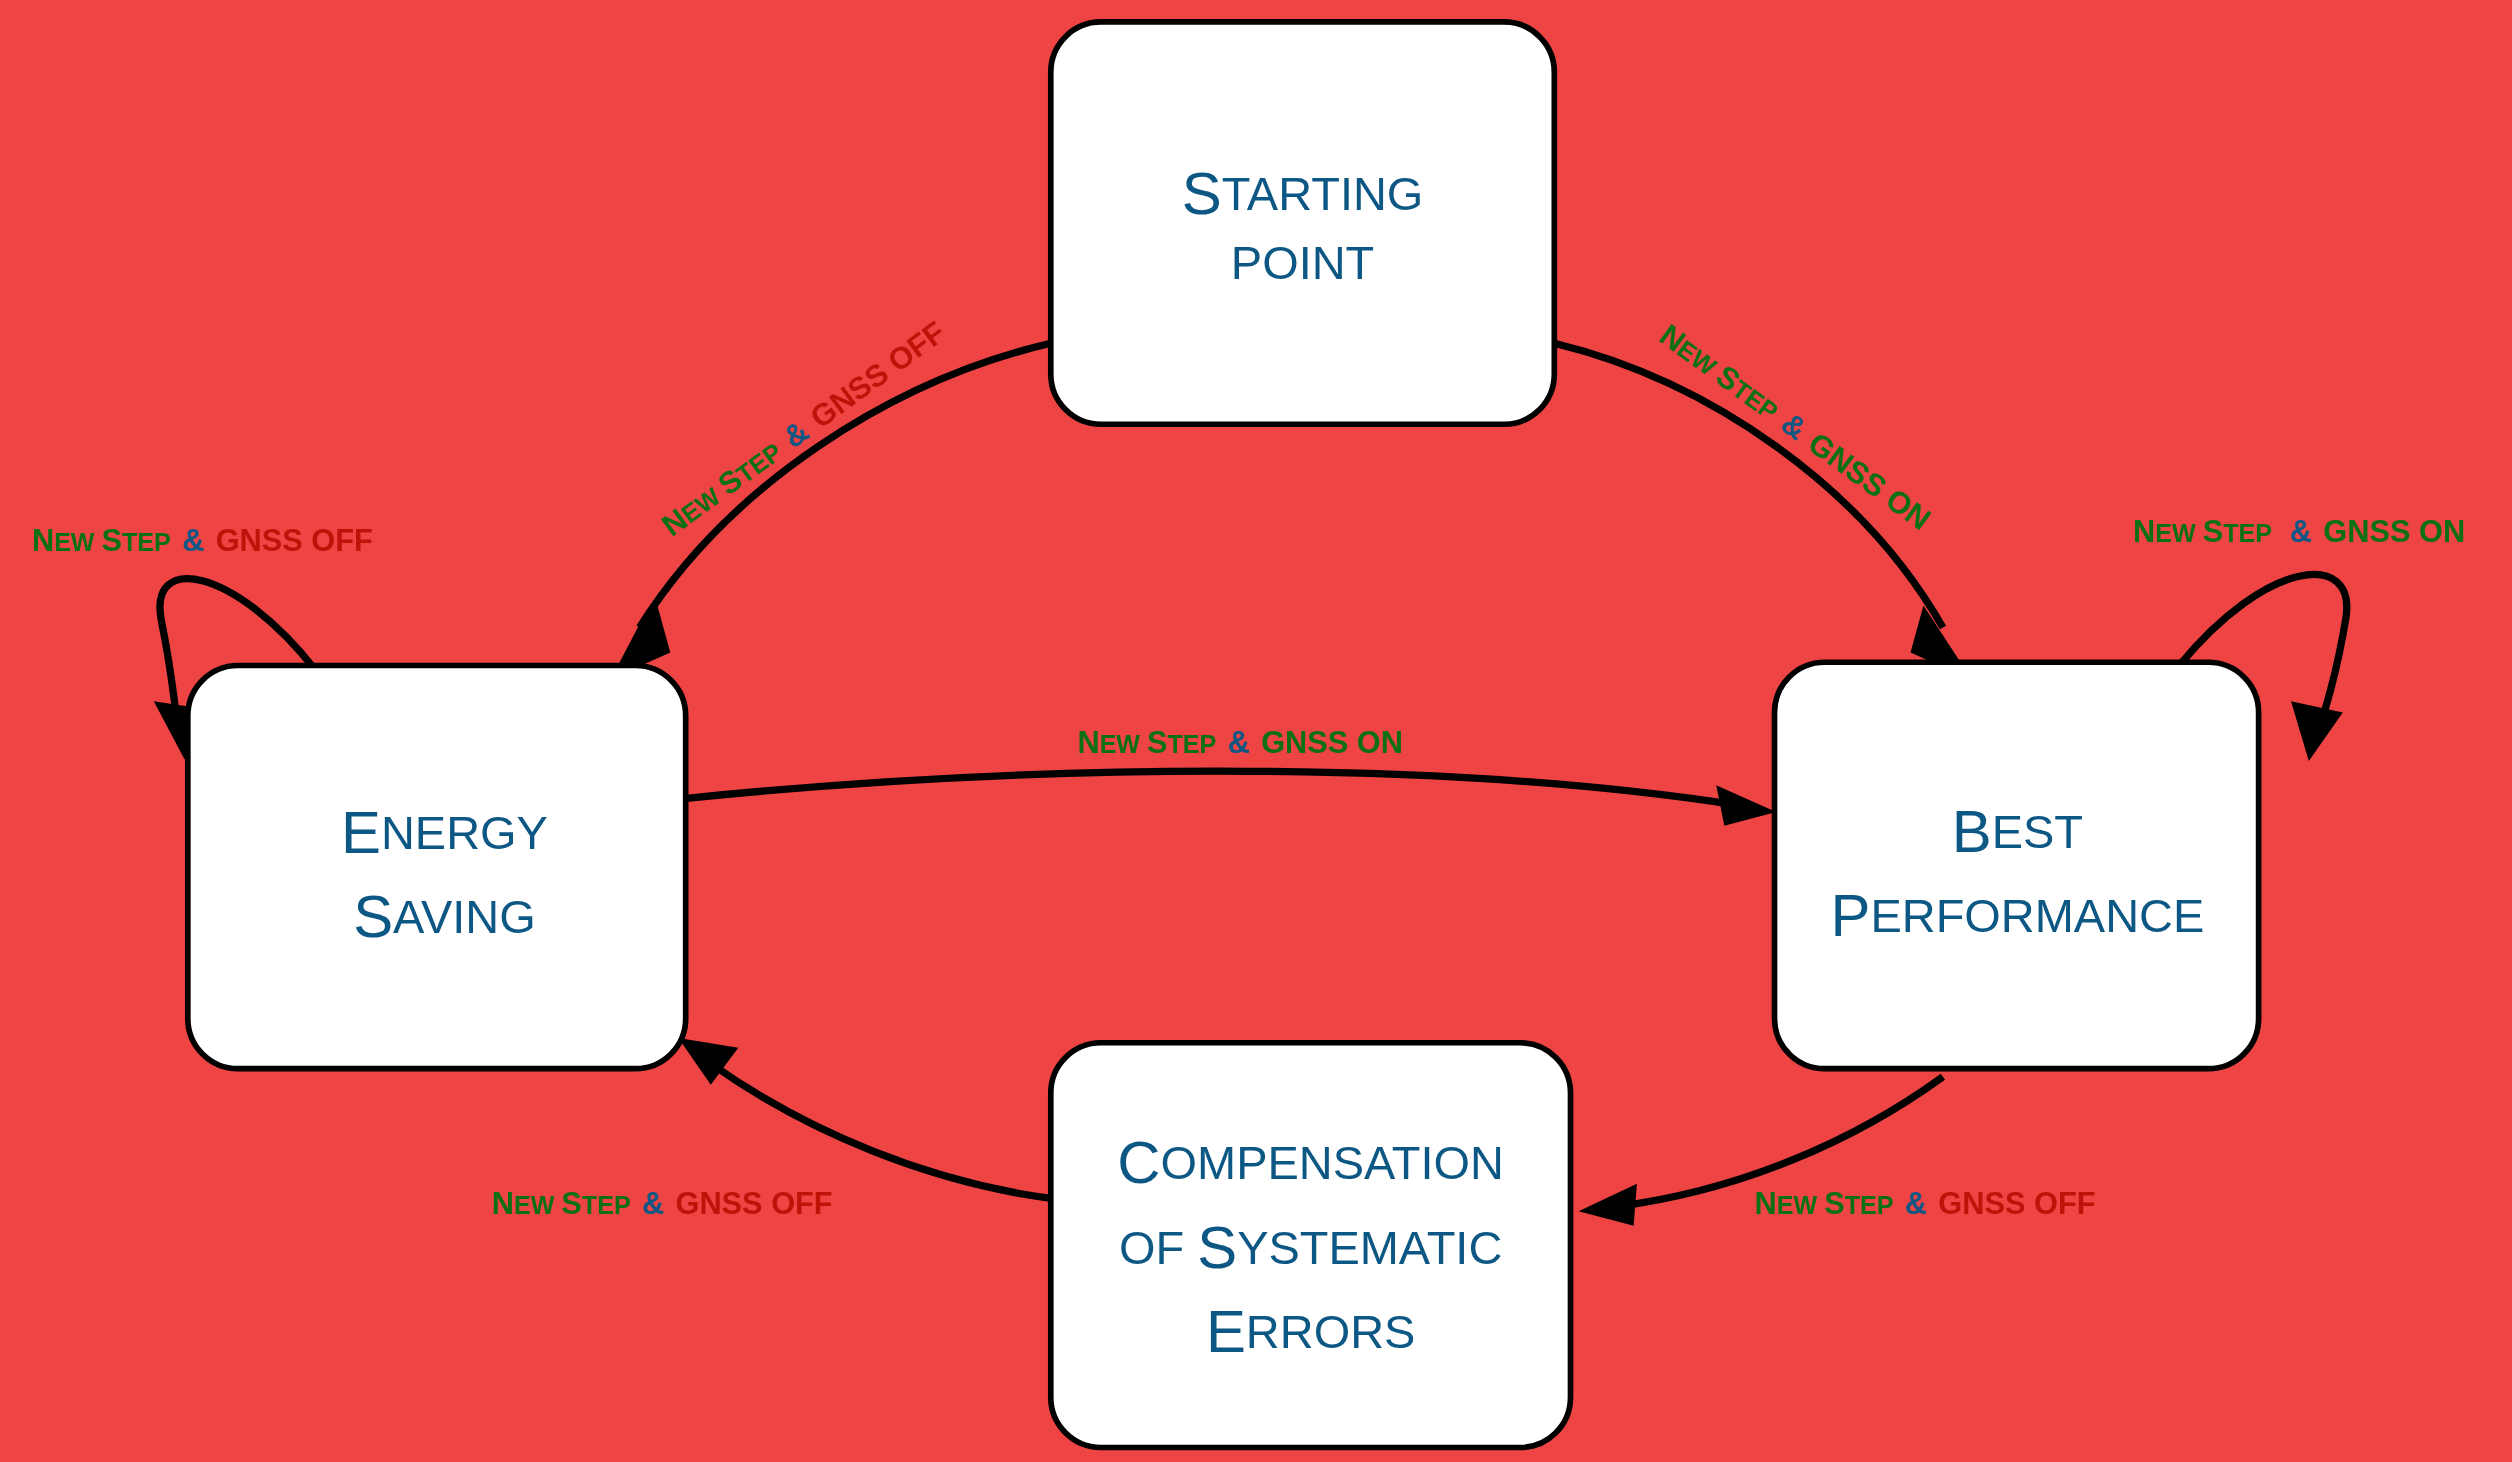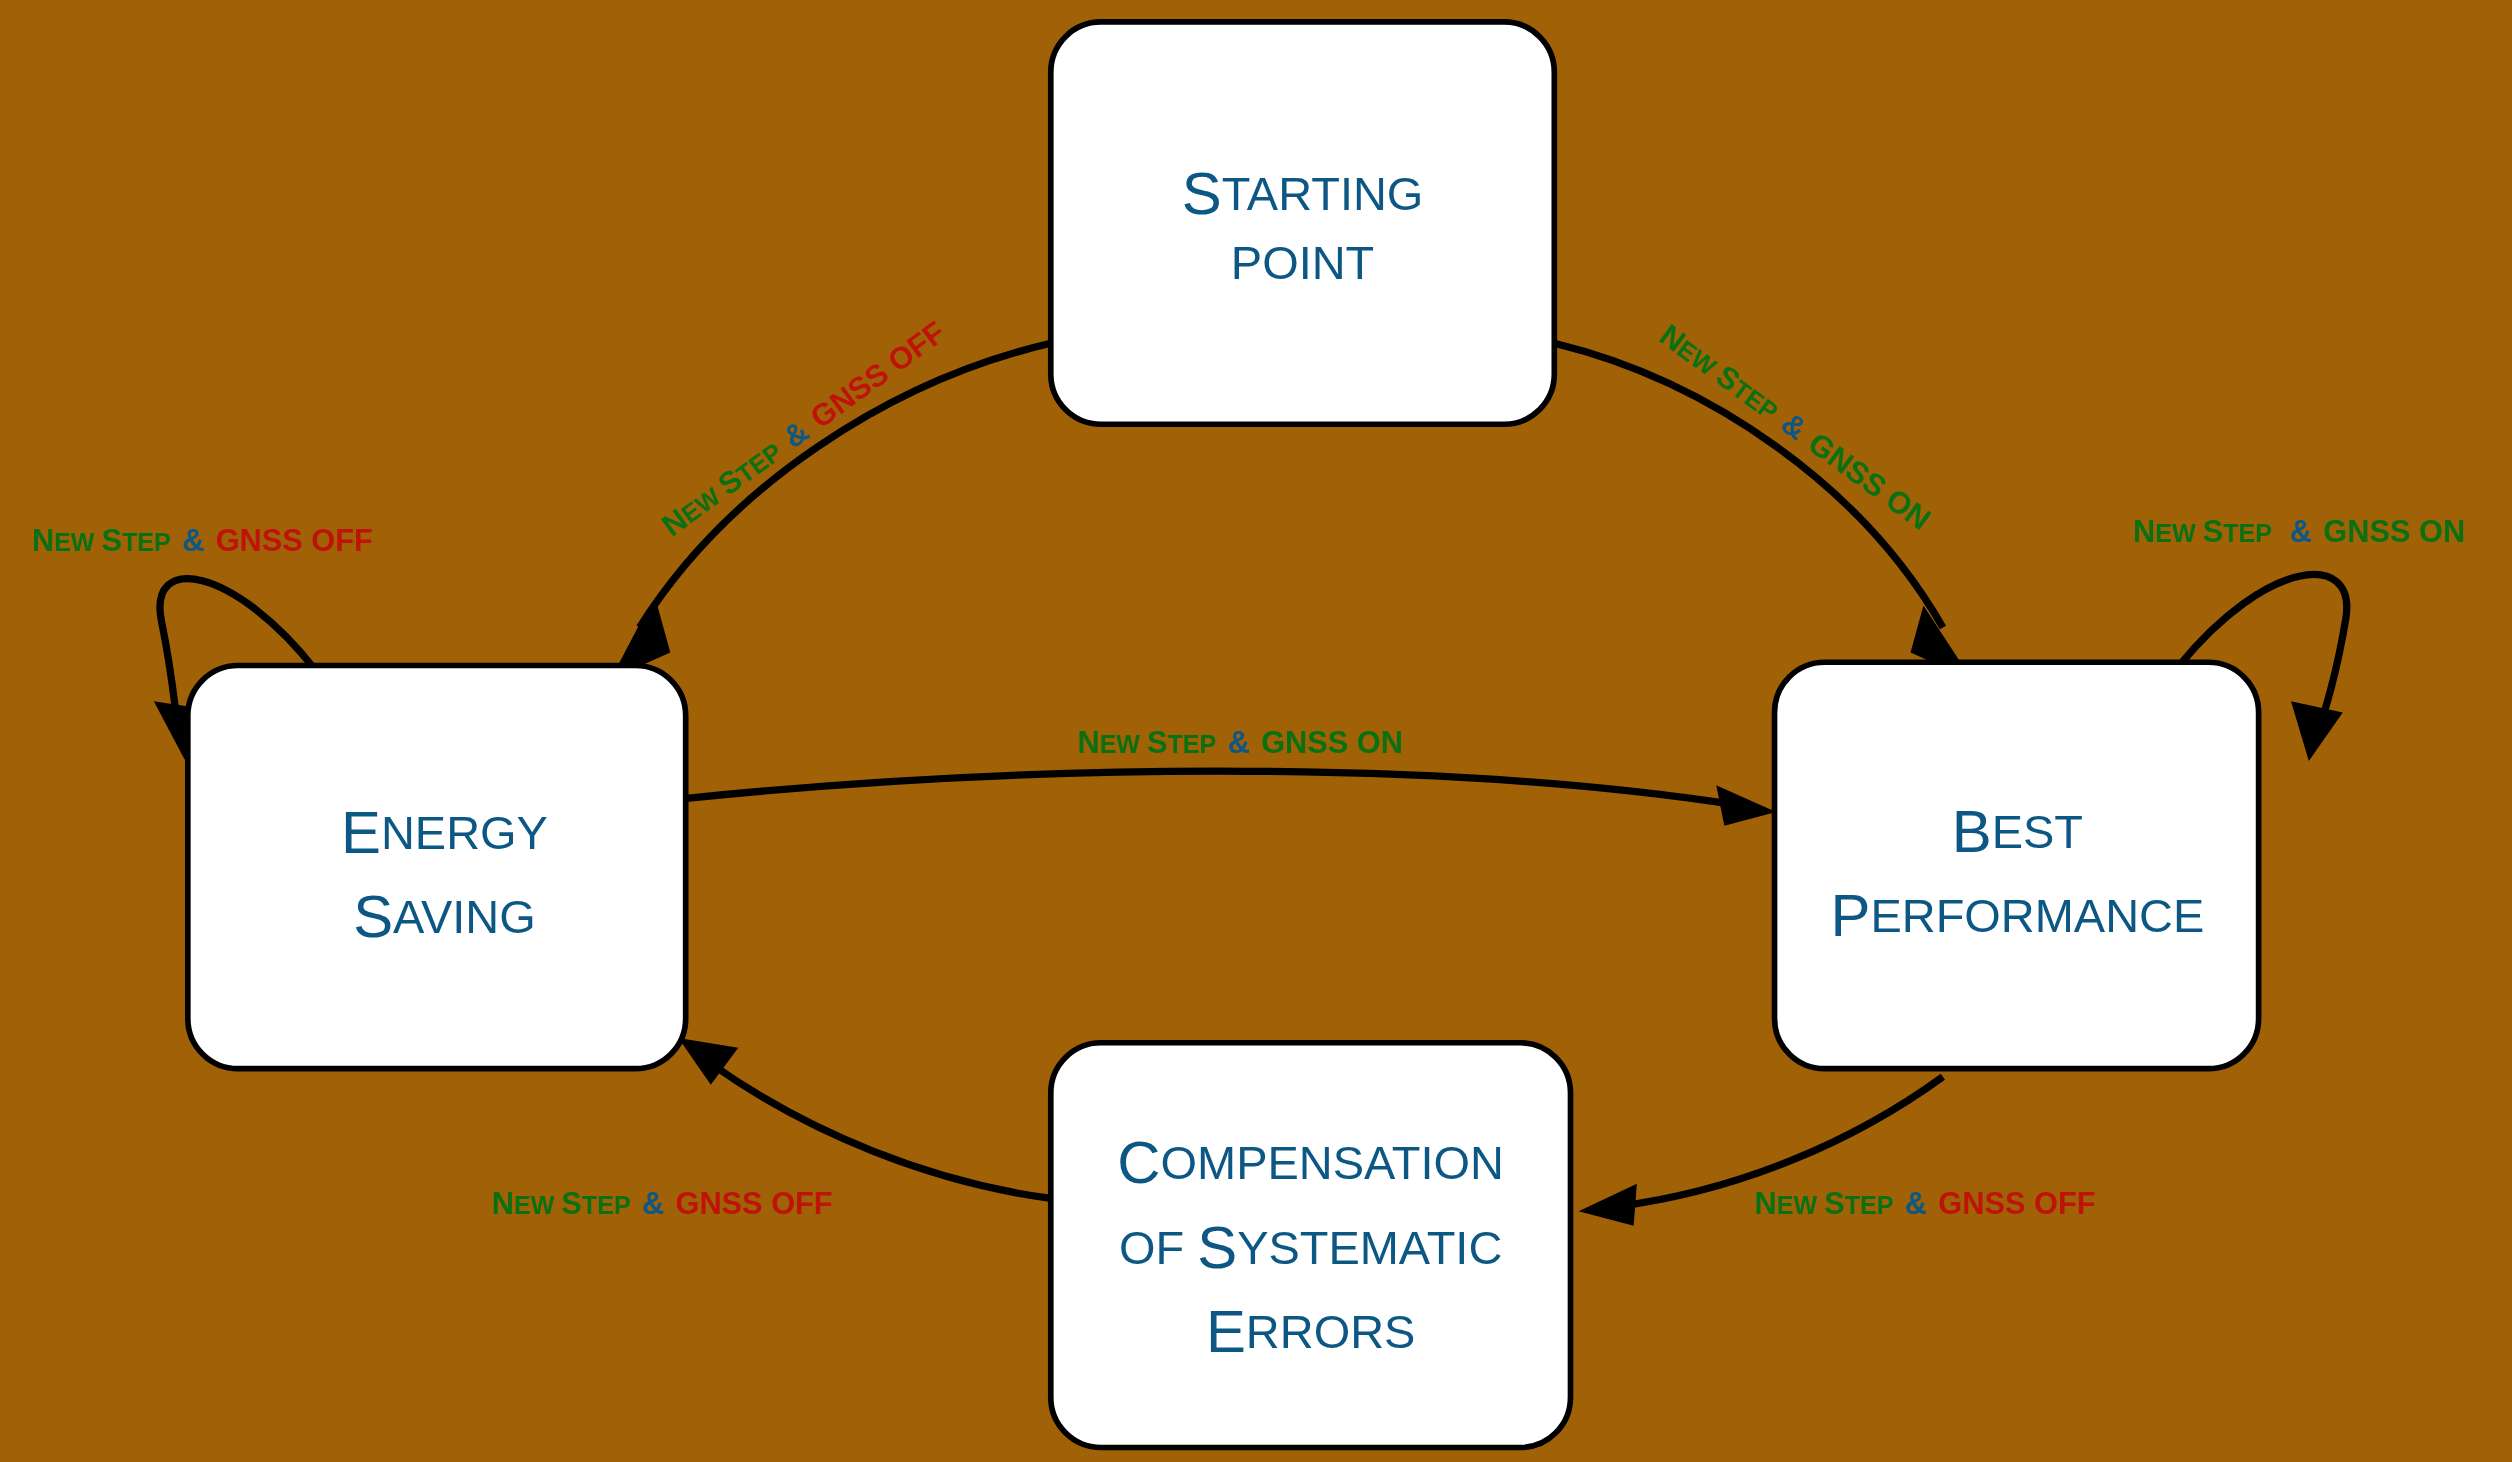--- a/index.html
+++ b/index.html
@@ -10,21 +10,21 @@
   body {
     width: 2512px;
     height: 1463px;
     overflow: hidden;
     font-family: "Liberation Sans", sans-serif;
   }
   #diagram-root {
     position: relative;
     width: 2512px;
     height: 1463px;
-    background: #a16207;
+    background: #ef4444;
   }
   svg#state-diagram {
     display: block;
     width: 2512px;
     height: 1463px;
   }
   .state-box-rect {
     fill: #ffffff;
     stroke: #000000;
     stroke-width: 7;

